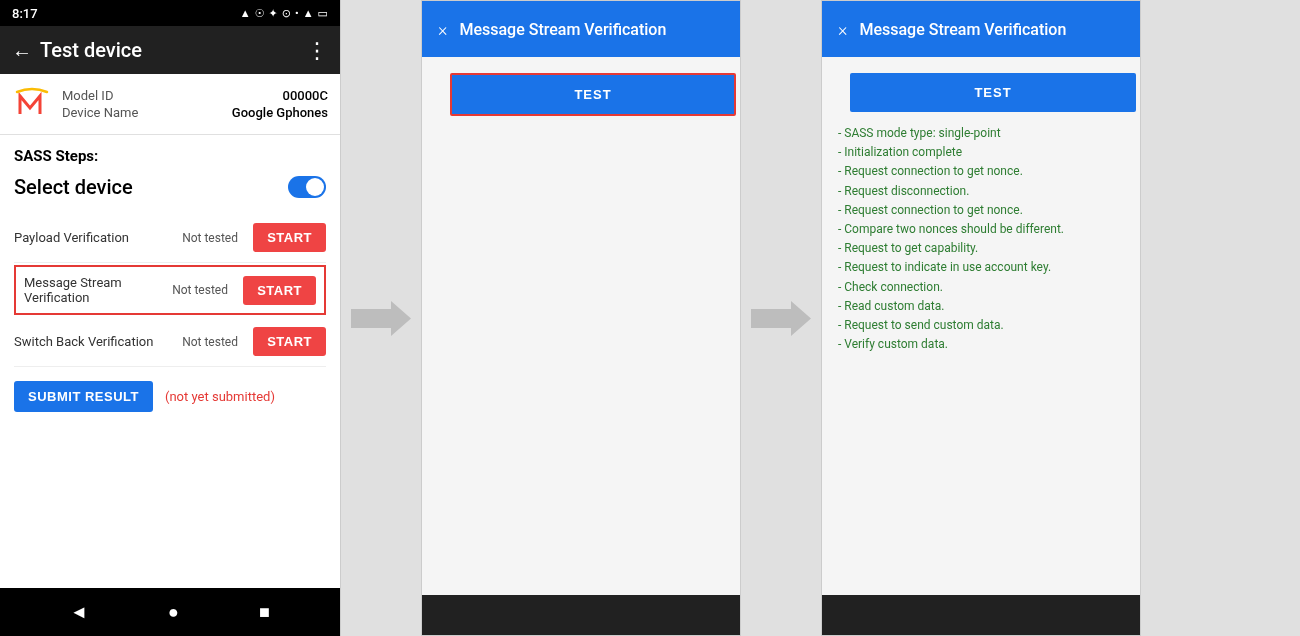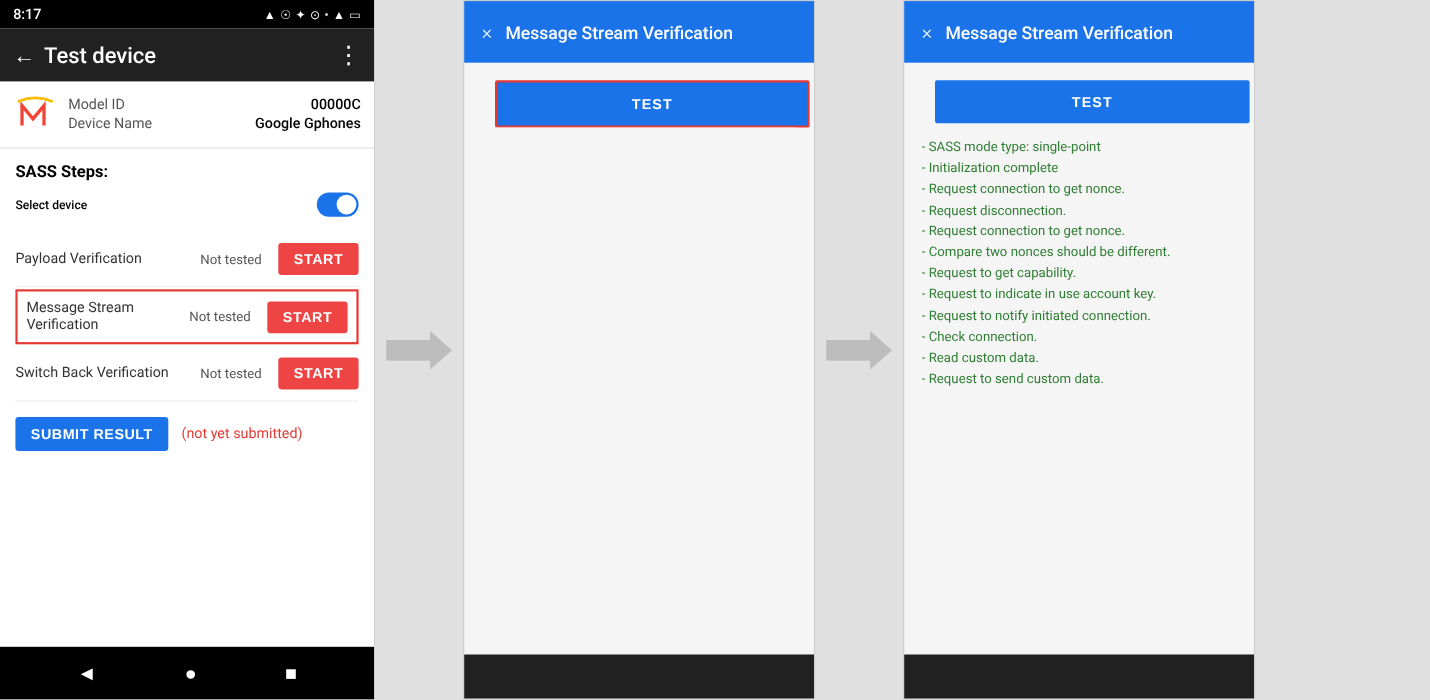--- a/index.html
+++ b/index.html
@@ -74,21 +74,21 @@
       margin-bottom: 10px;
       color: #000;
     }
     .select-device-row {
       display: flex;
       justify-content: space-between;
       align-items: center;
       margin-bottom: 14px;
     }
     .select-device-label {
-      font-size: 11px;
+      font-size: 20px;
       font-weight: 500;
     }
     .toggle-switch {
       width: 38px;
       height: 22px;
       background: #1a73e8;
       border-radius: 11px;
       position: relative;
       cursor: pointer;
     }
@@ -347,20 +347,20 @@
     <button class="dialog-test-btn">TEST</button>
     <div class="dialog-log" id="dialog-log">
         <div class="log-line">- SASS mode type: single-point</div>
         <div class="log-line">- Initialization complete</div>
         <div class="log-line">- Request connection to get nonce.</div>
         <div class="log-line">- Request disconnection.</div>
         <div class="log-line">- Request connection to get nonce.</div>
         <div class="log-line">- Compare two nonces should be different.</div>
         <div class="log-line">- Request to get capability.</div>
         <div class="log-line">- Request to indicate in use account key.</div>
-        <div class="log-line">- Request to notify initiated connection.</div>
         <div class="log-line">- Check connection.</div>
         <div class="log-line">- Read custom data.</div>
         <div class="log-line">- Request to send custom data.</div>
+        <div class="log-line">- Verify custom data.</div>
       </div>
   </div>
   <div class="dialog-bottom-bar"></div>
 </div>
 
 </body></html>

